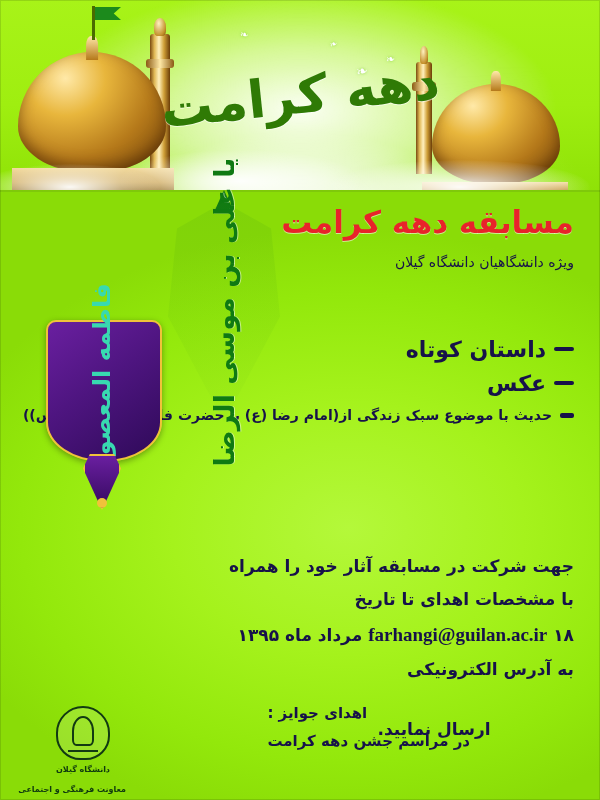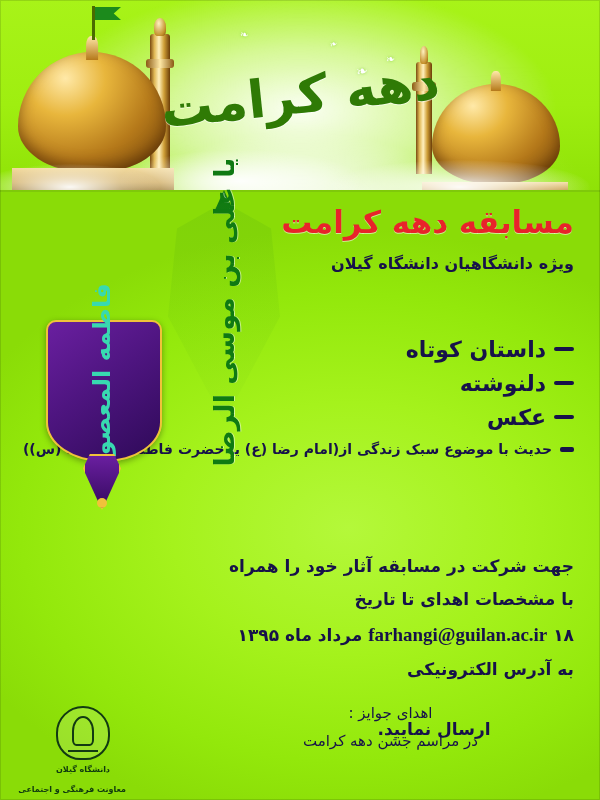--- a/index.html
+++ b/index.html
@@ -172,22 +172,22 @@
     font-weight: bold;
     color: #e8232a;
     letter-spacing: 1px;
     text-shadow: 0 1px 0 rgba(255,255,255,0.55);
     white-space: nowrap;
   }
   .subtitle {
     position: absolute;
     right: 26px; top: 62px;
     font-family: "DejaVu Sans", sans-serif;
-    font-size: 16px;
-    font-weight: bold;
+    font-size: 14px;
+    font-weight: normal;
     color: #17124a;
     white-space: nowrap;
   }
   .sections-head {
     position: absolute;
     right: 26px; top: 100px;
     font-family: "DejaVu Sans", sans-serif;
     font-size: 17px;
     font-weight: bold;
     color: #17124a;
@@ -254,24 +254,24 @@
   }
   .para .line3 {
     display: block;
     text-align: center;
     padding-left: 70px;
     margin-top: 27px;
   }
 
   .prize {
     position: absolute;
-    right: 122px; top: 512px;
-    text-align: center;
-    font-family: "DejaVu Sans", sans-serif;
-    font-weight: normal;
+    right: 130px; top: 512px;
+    text-align: left;
+    font-family: "DejaVu Sans", sans-serif;
+    font-weight: bold;
     color: #17124a;
   }
   .prize .prize-head { font-size: 15px; }
   .prize .prize-body { font-size: 15px; margin-top: 10px; }
 
   
   .orn {
     position: absolute;
     direction: rtl;
   }
@@ -428,24 +428,20 @@
 
     <div class="main-title">مسابقه دهه کرامت</div>
 
     <div class="subtitle">ویژه دانشگاهیان دانشگاه گیلان</div>
 
 
     <ul class="list">
       <li>
         <span class="dash"></span>
         <span>داستان کوتاه</span>
-      </li>
-      <li>
-        <span class="dash"></span>
-        <span>دلنوشته</span>
       </li>
       <li>
         <span class="dash"></span>
         <span>عکس</span>
       </li>
       <li class="small">
         <span class="dash"></span>
         <span>حدیث با موضوع سبک زندگی از(امام رضا (ع) یا حضرت فاطمه معصومه (س))</span>
       </li>
     </ul>

